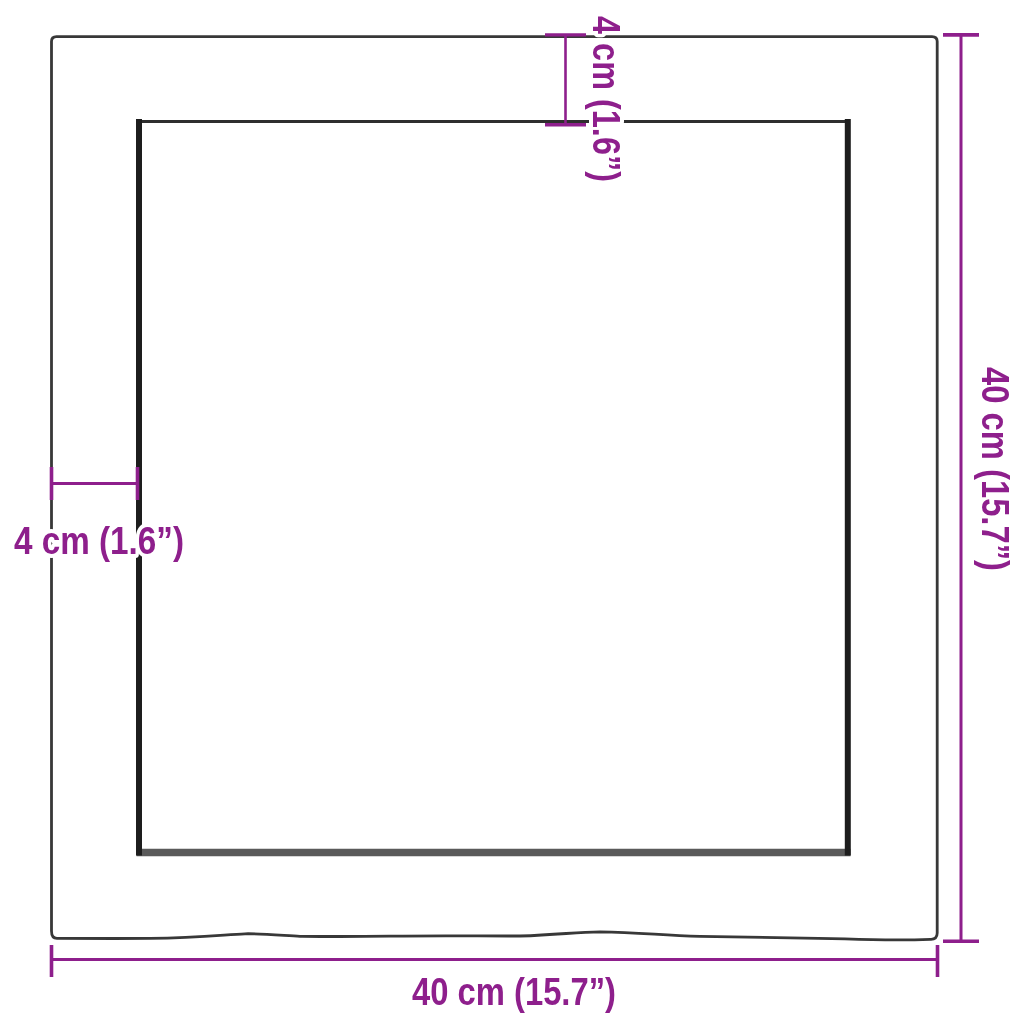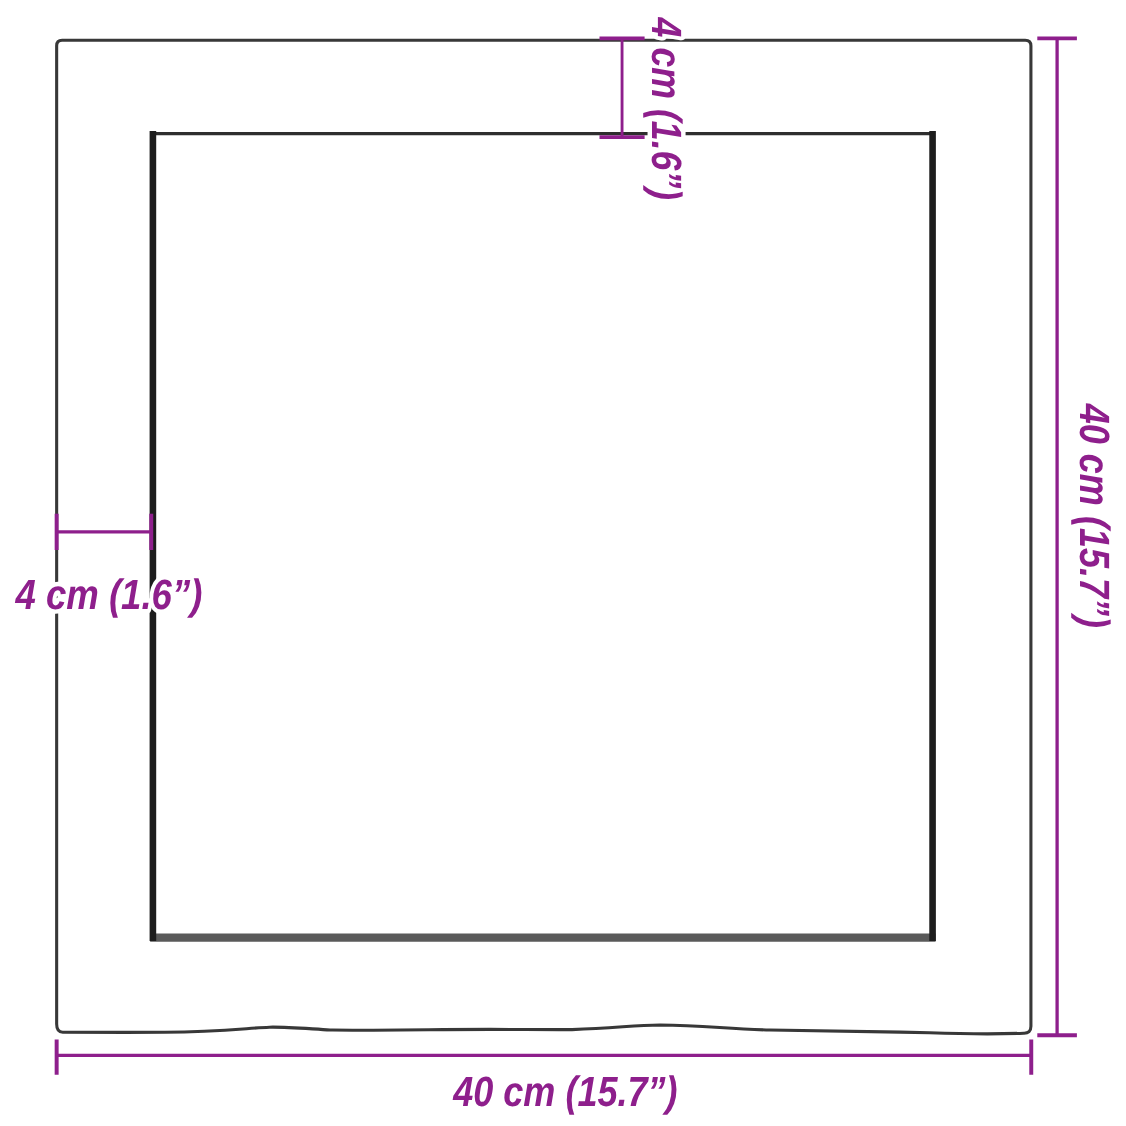--- a/index.html
+++ b/index.html
@@ -1,16 +1,16 @@
 <!DOCTYPE html>
 <html><head>
 <meta charset="utf-8">
 <style>
   html,body{margin:0;padding:0;background:#ffffff;}
-  .wrap{width:1024px;height:1024px;position:relative;overflow:hidden;font-style:italic;}
+  .wrap{width:1024px;height:1024px;position:relative;overflow:hidden;}
   svg{display:block;}
   text{font-family:"Liberation Sans", sans-serif;font-weight:bold;}
 </style>
 </head>
 <body>
 <div class="wrap">
 <svg width="1024" height="1024" viewBox="0 0 1024 1024">
 
   <path d="M 51.5,931
            L 51.5,41.6

